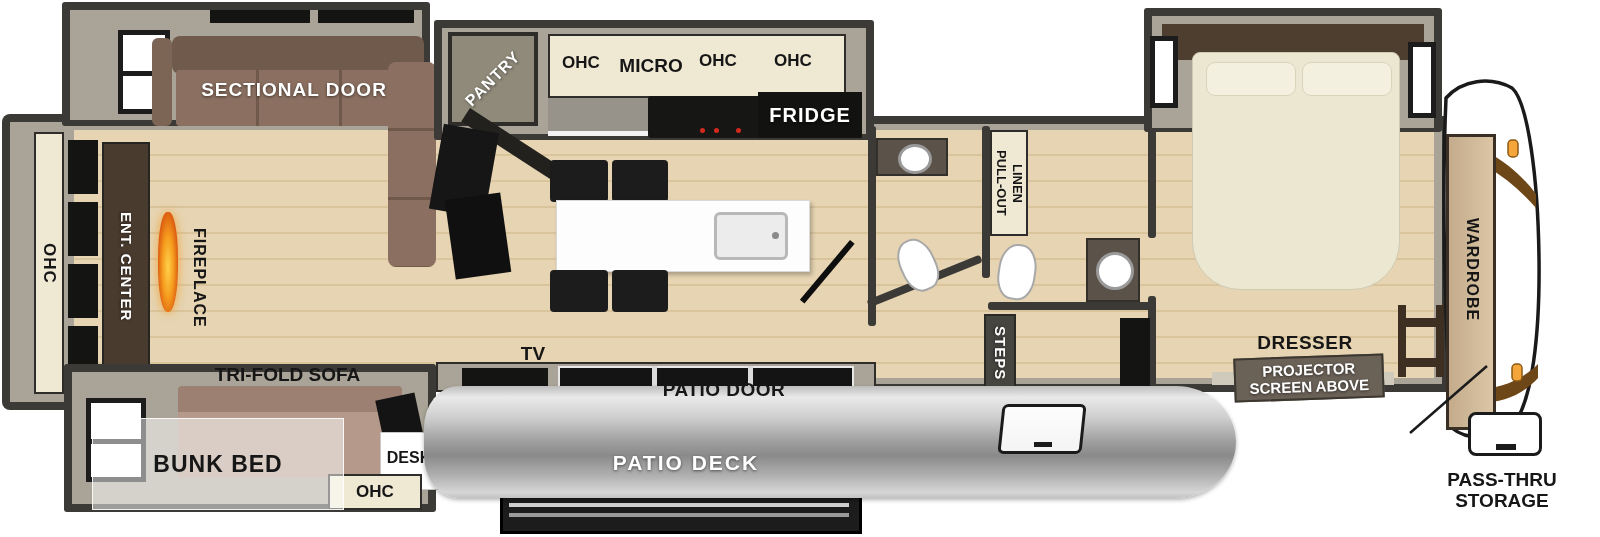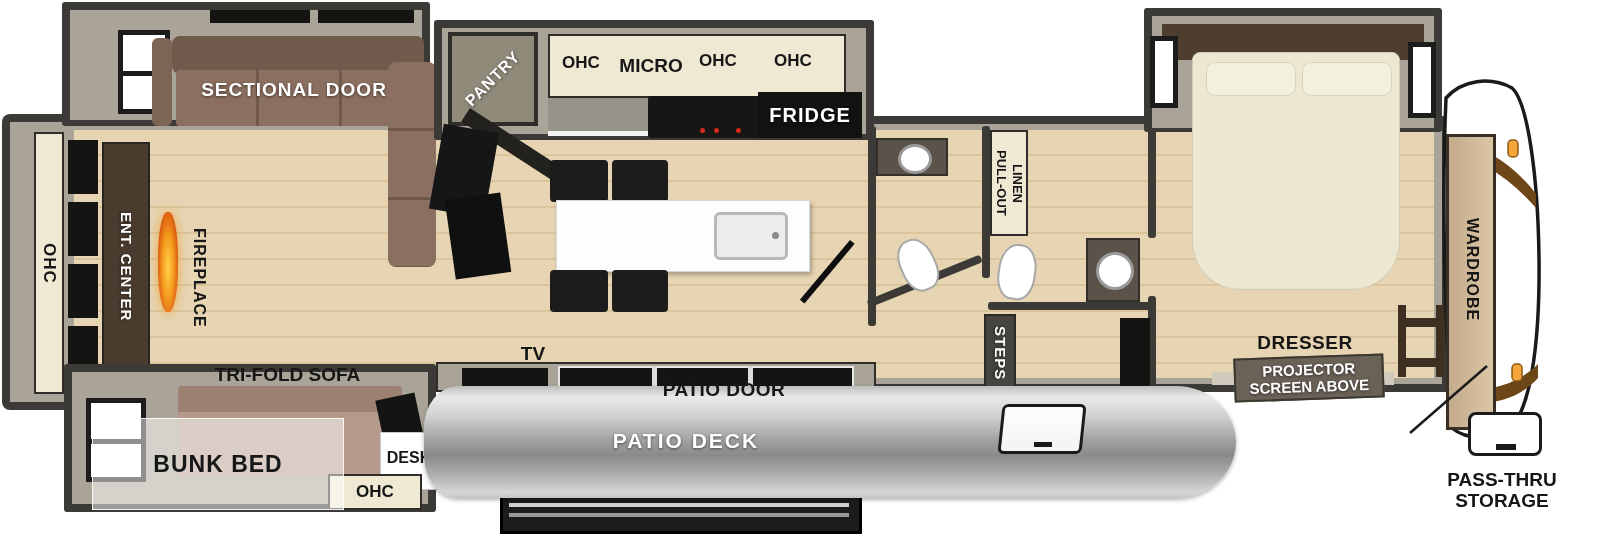--- a/index.html
+++ b/index.html
@@ -192,21 +192,21 @@
   </div>
   <div class="abs flex-c" style="left:638px;top:344px;width:172px;height:20px;z-index:6;margin-top:36px;">
     <span class="lbl" style="font-size:19px;letter-spacing:.5px;">PATIO DOOR</span>
   </div>
 
   <div class="abs" style="left:500px;top:428px;width:362px;height:106px;background:#1c1c1c;border:3px solid #000;z-index:2;">
     <div class="abs" style="left:6px;top:72px;width:340px;height:4px;background:#cfcfcf;"></div>
     <div class="abs" style="left:6px;top:82px;width:340px;height:4px;background:#9a9a9a;"></div>
   </div>
   <div class="abs" style="left:424px;top:386px;width:812px;height:112px;z-index:5;border-radius:34px 60px 60px 34px / 42px 56px 56px 42px;background:linear-gradient(180deg,#bdbdbd 0%,#e9e9e9 10%,#cfcfcf 28%,#9e9e9e 50%,#8a8a8a 62%,#b0b0b0 80%,#d6d6d6 95%,#c2c2c2 100%);box-shadow:0 2px 4px rgba(0,0,0,.3);"></div>
-  <div class="abs flex-c" style="left:598px;top:428px;width:176px;height:26px;z-index:6;">
+  <div class="abs flex-c" style="left:598px;top:450px;width:176px;height:26px;z-index:6;">
     <span class="lbl-w" style="font-size:21px;letter-spacing:2px;">PATIO DECK</span>
   </div>
   <div class="abs" style="left:1000px;top:404px;width:84px;height:50px;background:rgba(255,255,255,.9);border:3px solid #1b1b1b;border-radius:6px;transform:skewX(-6deg);z-index:6;"></div>
   <div class="abs" style="left:1034px;top:442px;width:18px;height:5px;background:#1b1b1b;z-index:6;"></div>
 
   <svg class="abs" style="left:1405px;top:358px;z-index:6;" width="90" height="80" viewBox="0 0 90 80">
     <line x1="5" y1="75" x2="82" y2="8" stroke="#1b1b1b" stroke-width="2.5"></line>
   </svg>
   <div class="abs flex-c" style="left:1438px;top:468px;width:128px;height:46px;z-index:6;">
     <span class="lbl ml" style="font-size:19px;line-height:1.1;">PASS-THRU

